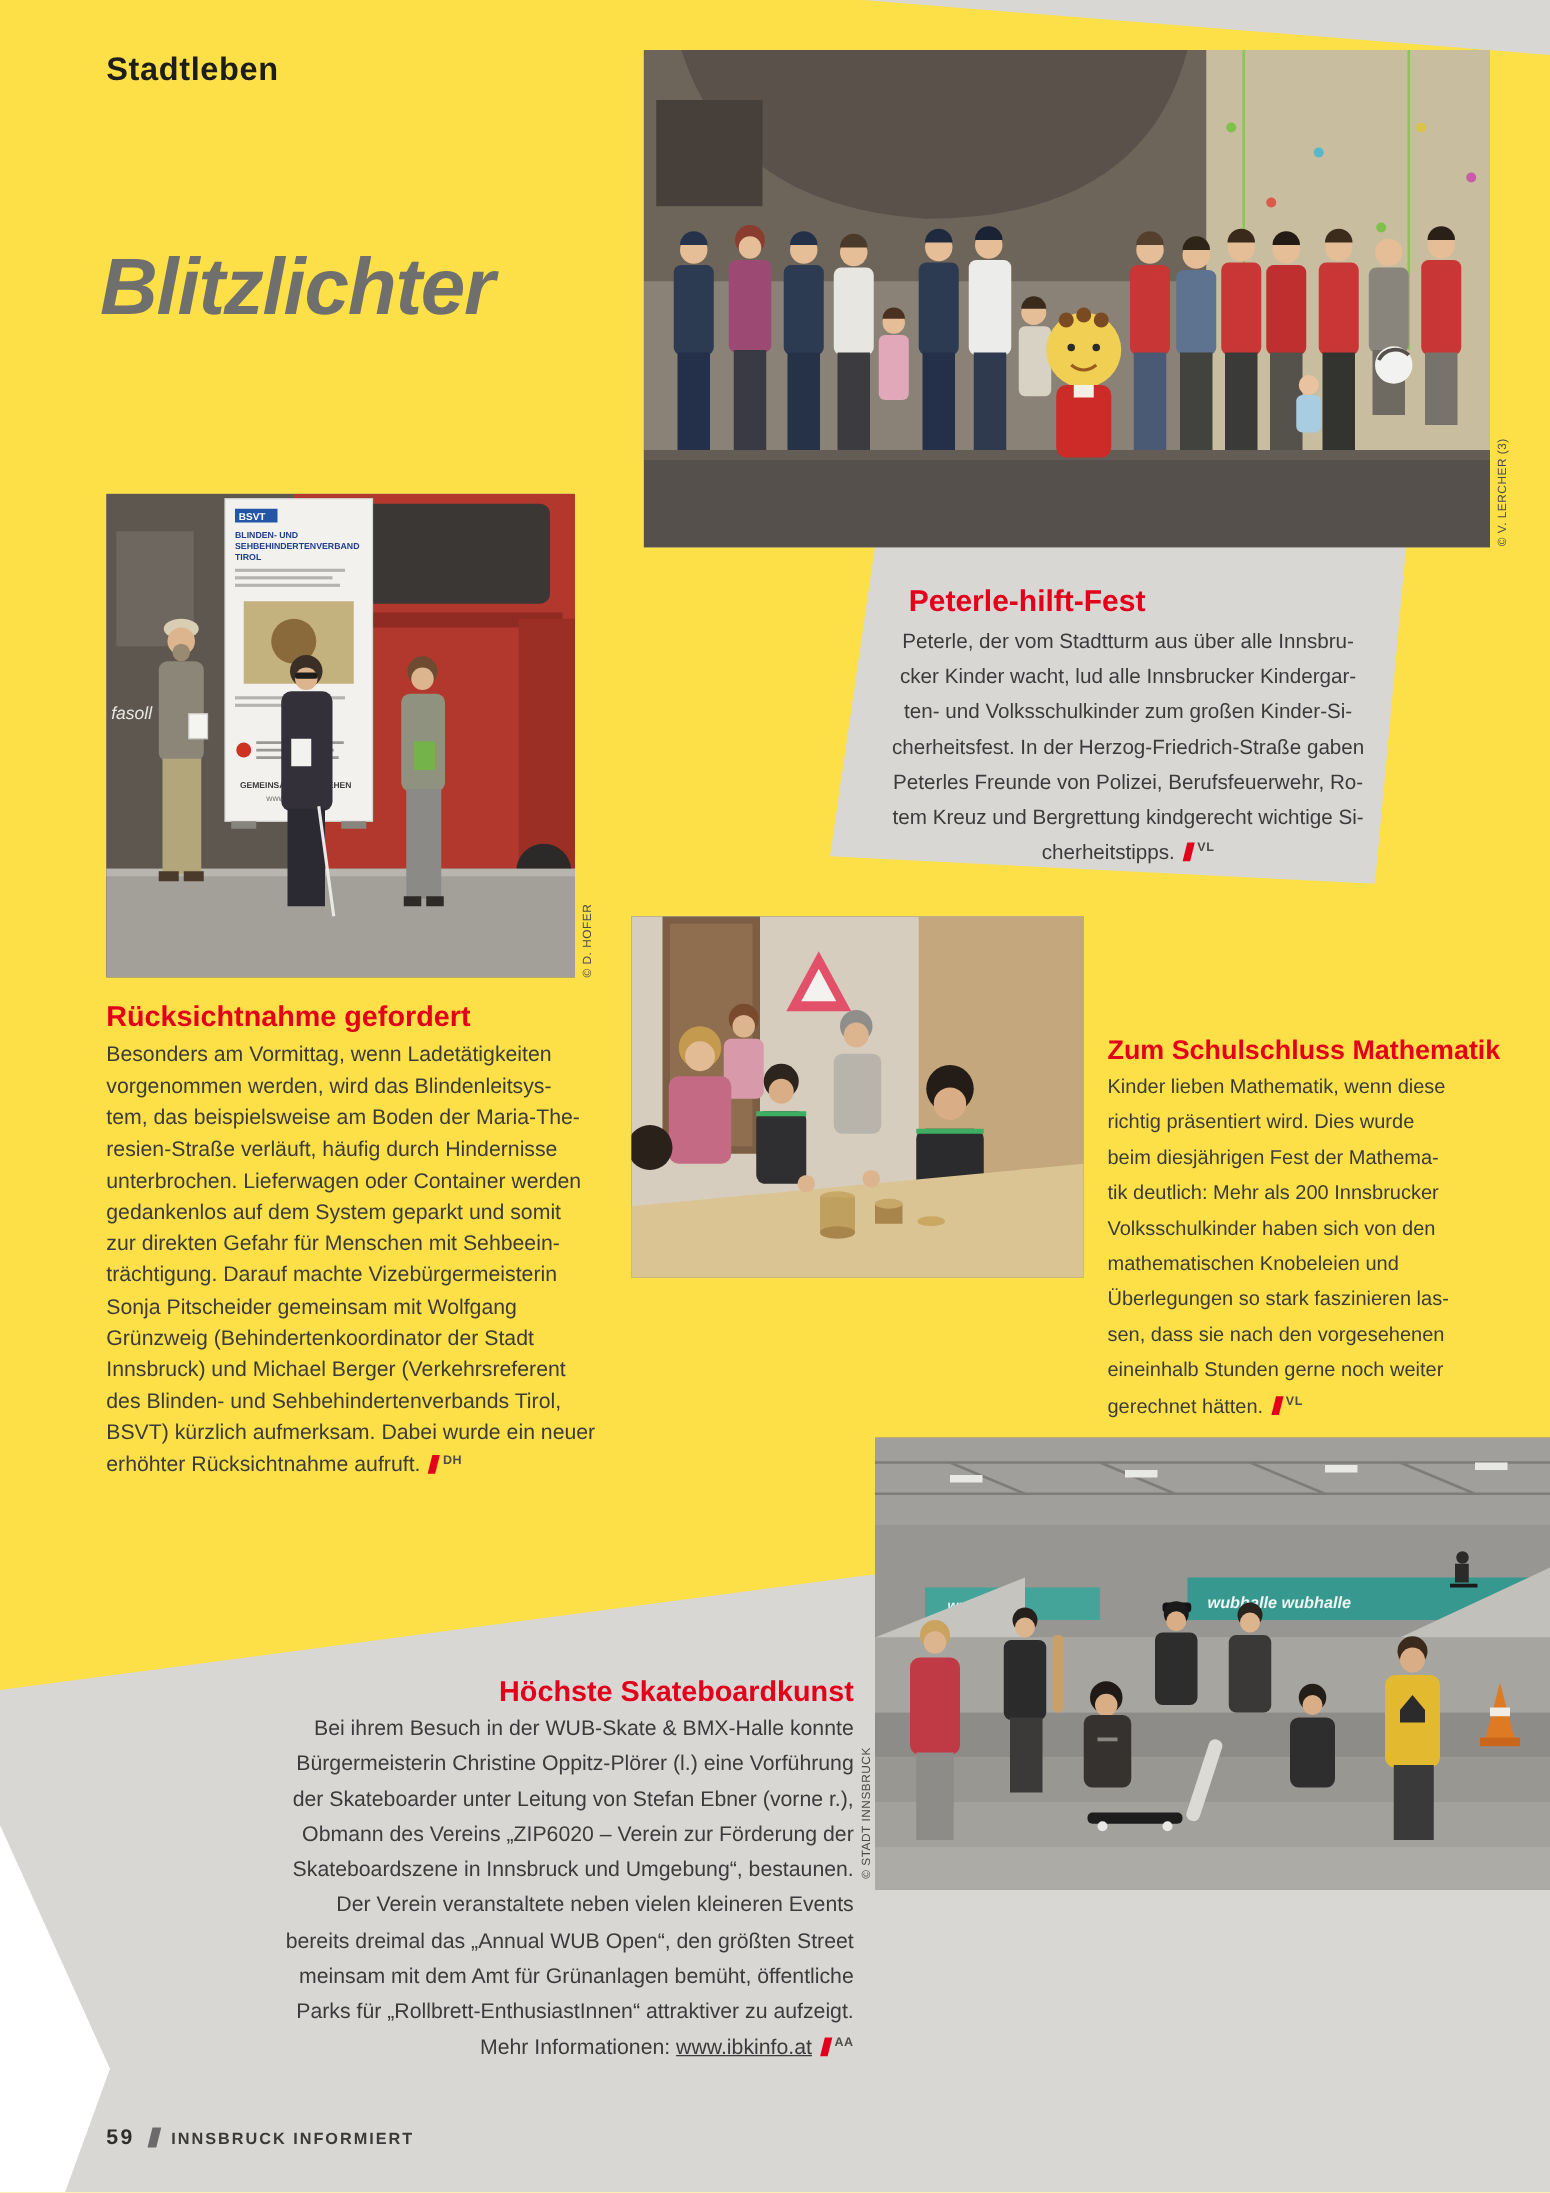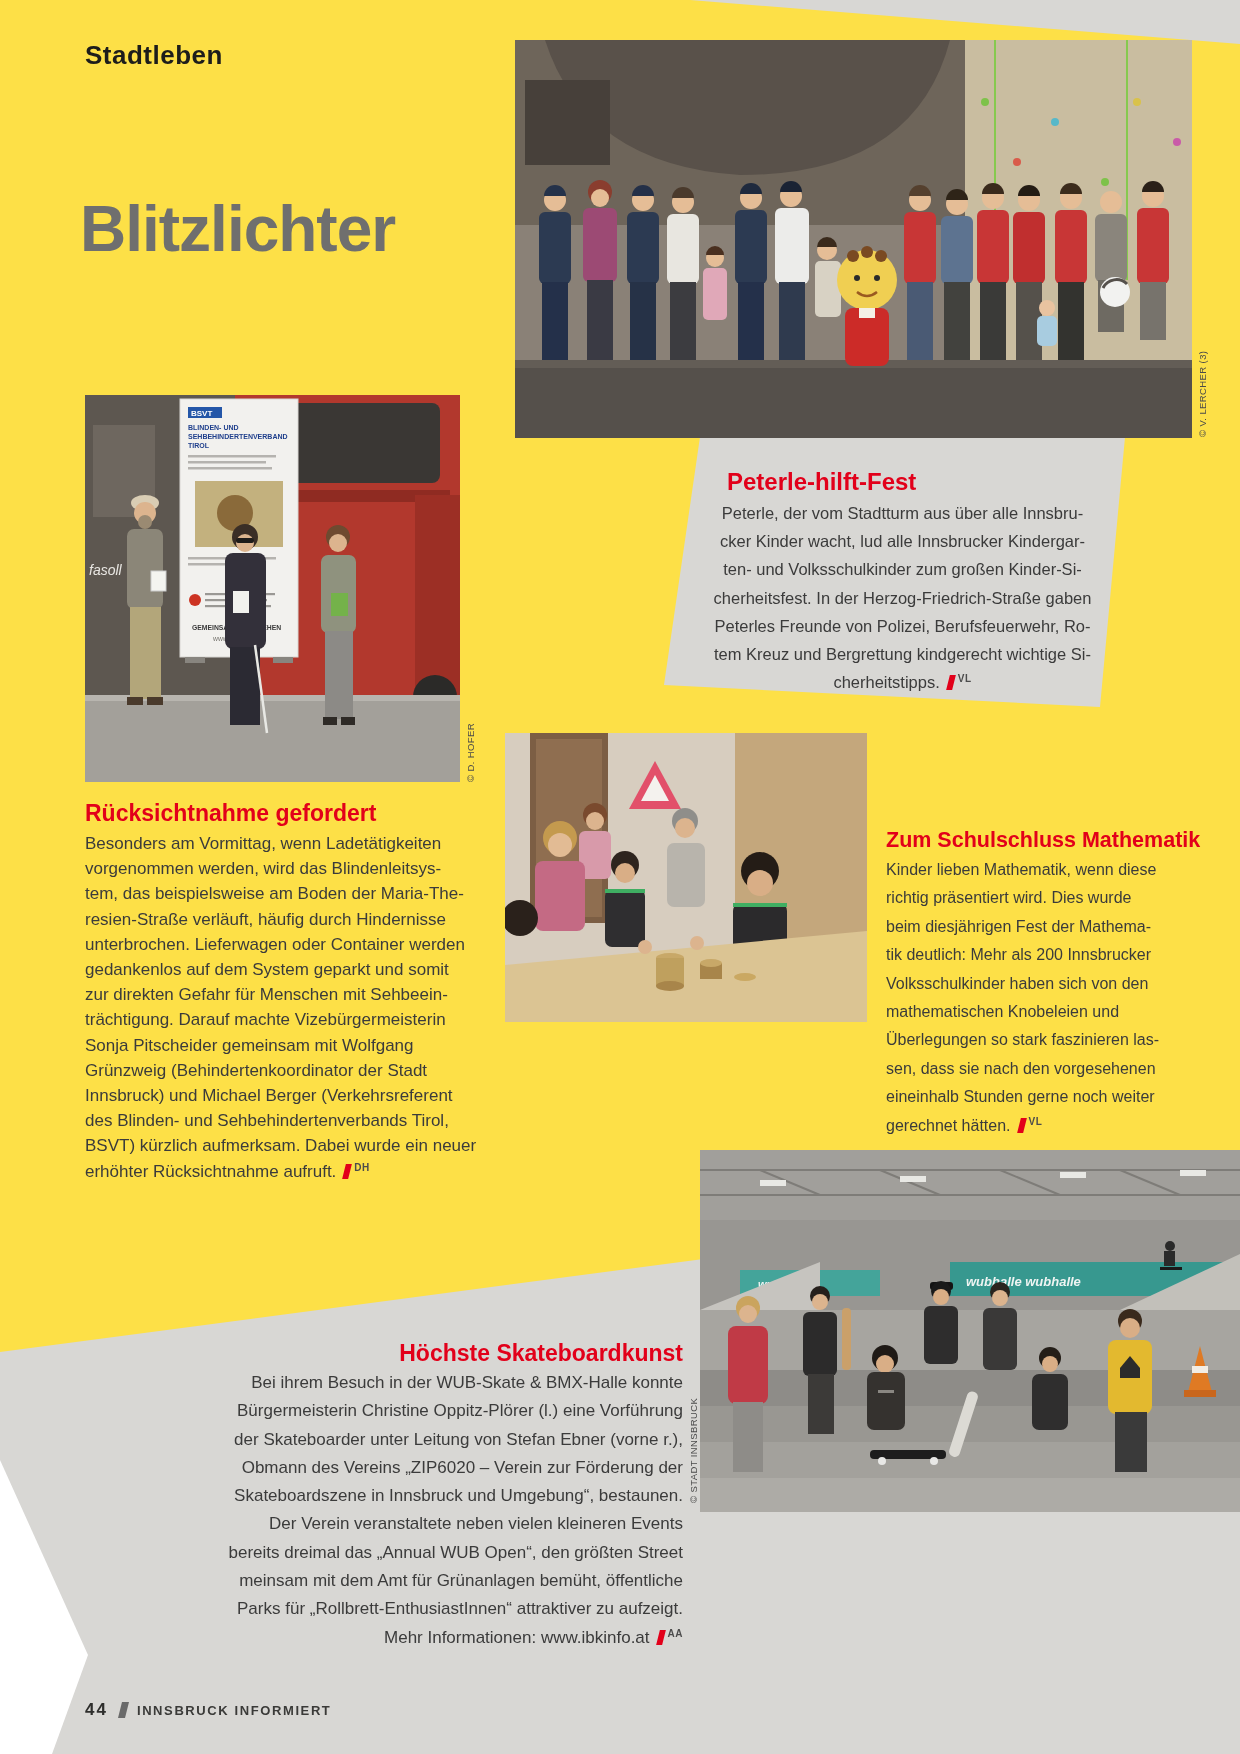--- a/index.html
+++ b/index.html
@@ -1,31 +1,31 @@
 <!DOCTYPE html>
 <html><head>
 <meta charset="utf-8">
 <style>
   html,body{margin:0;padding:0;background:#fff;}
   #page{position:relative;width:1240px;height:1754px;background:#fde047;overflow:hidden;
         font-family:"Liberation Sans",sans-serif;color:#3b3b3b;}
   .abs{position:absolute;}
   .panel{position:absolute;background:#d8d7d4;}
   .kicker{position:absolute;left:85px;top:40px;font-size:26px;font-weight:bold;color:#1d1d1b;letter-spacing:.5px;}
-  .pagetitle{position:absolute;left:80px;top:192px;font-size:64px;font-weight:bold;color:#6f6f6e;letter-spacing:-1px;}
+  .pagetitle{position:absolute;left:80px;top:192px;font-size:64px;font-weight:bold;font-style:italic;color:#6f6f6e;letter-spacing:-1px;}
   .h-red{position:absolute;font-weight:bold;color:#e2001a;}
   .body-block{position:absolute;}
   .line{white-space:nowrap;}
   .rslash{display:inline-block;width:6px;height:15px;background:#e2001a;transform:skewX(-14deg);margin:0 4px 0 8px;vertical-align:-2px;}
   .sig{font-size:10px;color:#4c4c4c;font-weight:bold;position:relative;top:-6px;letter-spacing:.5px;}
   .credit{position:absolute;font-size:9.5px;color:#4a4a4a;letter-spacing:.4px;white-space:nowrap;
           transform:rotate(-90deg);transform-origin:0 0;}
   .photo{position:absolute;overflow:hidden;background:#888;}
   .photo svg{display:block;width:100%;height:100%;}
-  .u{}
+  .u{text-decoration:underline;}
   .footer{position:absolute;left:85px;top:1700px;display:flex;align-items:center;}
   .fnum{font-size:17px;font-weight:bold;color:#2e2e2c;letter-spacing:2px;}
   .fslash{display:inline-block;width:7px;height:16px;background:#6a6a6a;transform:skewX(-14deg);margin:0 10px 0 12px;}
   .fmag{font-size:13px;font-weight:bold;color:#3a3a38;letter-spacing:1.6px;}
 </style>
 </head>
 <body>
 
 <div id="page">
 
@@ -356,18 +356,18 @@
         <circle cx="234" cy="311" r="4" fill="#e8e8e6"></circle>
       <rect x="258" y="240" width="11" height="68" rx="5" fill="#dcdad4" transform="rotate(18 263 274)"></rect>
       <polygon points="488,242 500,196 512,242" fill="#df7a24"></polygon>
         <rect x="492" y="216" width="16" height="7" fill="#f2ede4"></rect>
         <rect x="484" y="240" width="32" height="7" fill="#c9661c"></rect>
     </svg>
   </div>
   <div class="credit" style="left:688px;top:1503px;">© STADT INNSBRUCK</div>
 
   <div class="footer">
-    <span class="fnum">44</span>
+    <span class="fnum">59</span>
     <span class="fslash"></span>
     <span class="fmag">INNSBRUCK INFORMIERT</span>
   </div>
 
 </div>
 
 </body></html>

